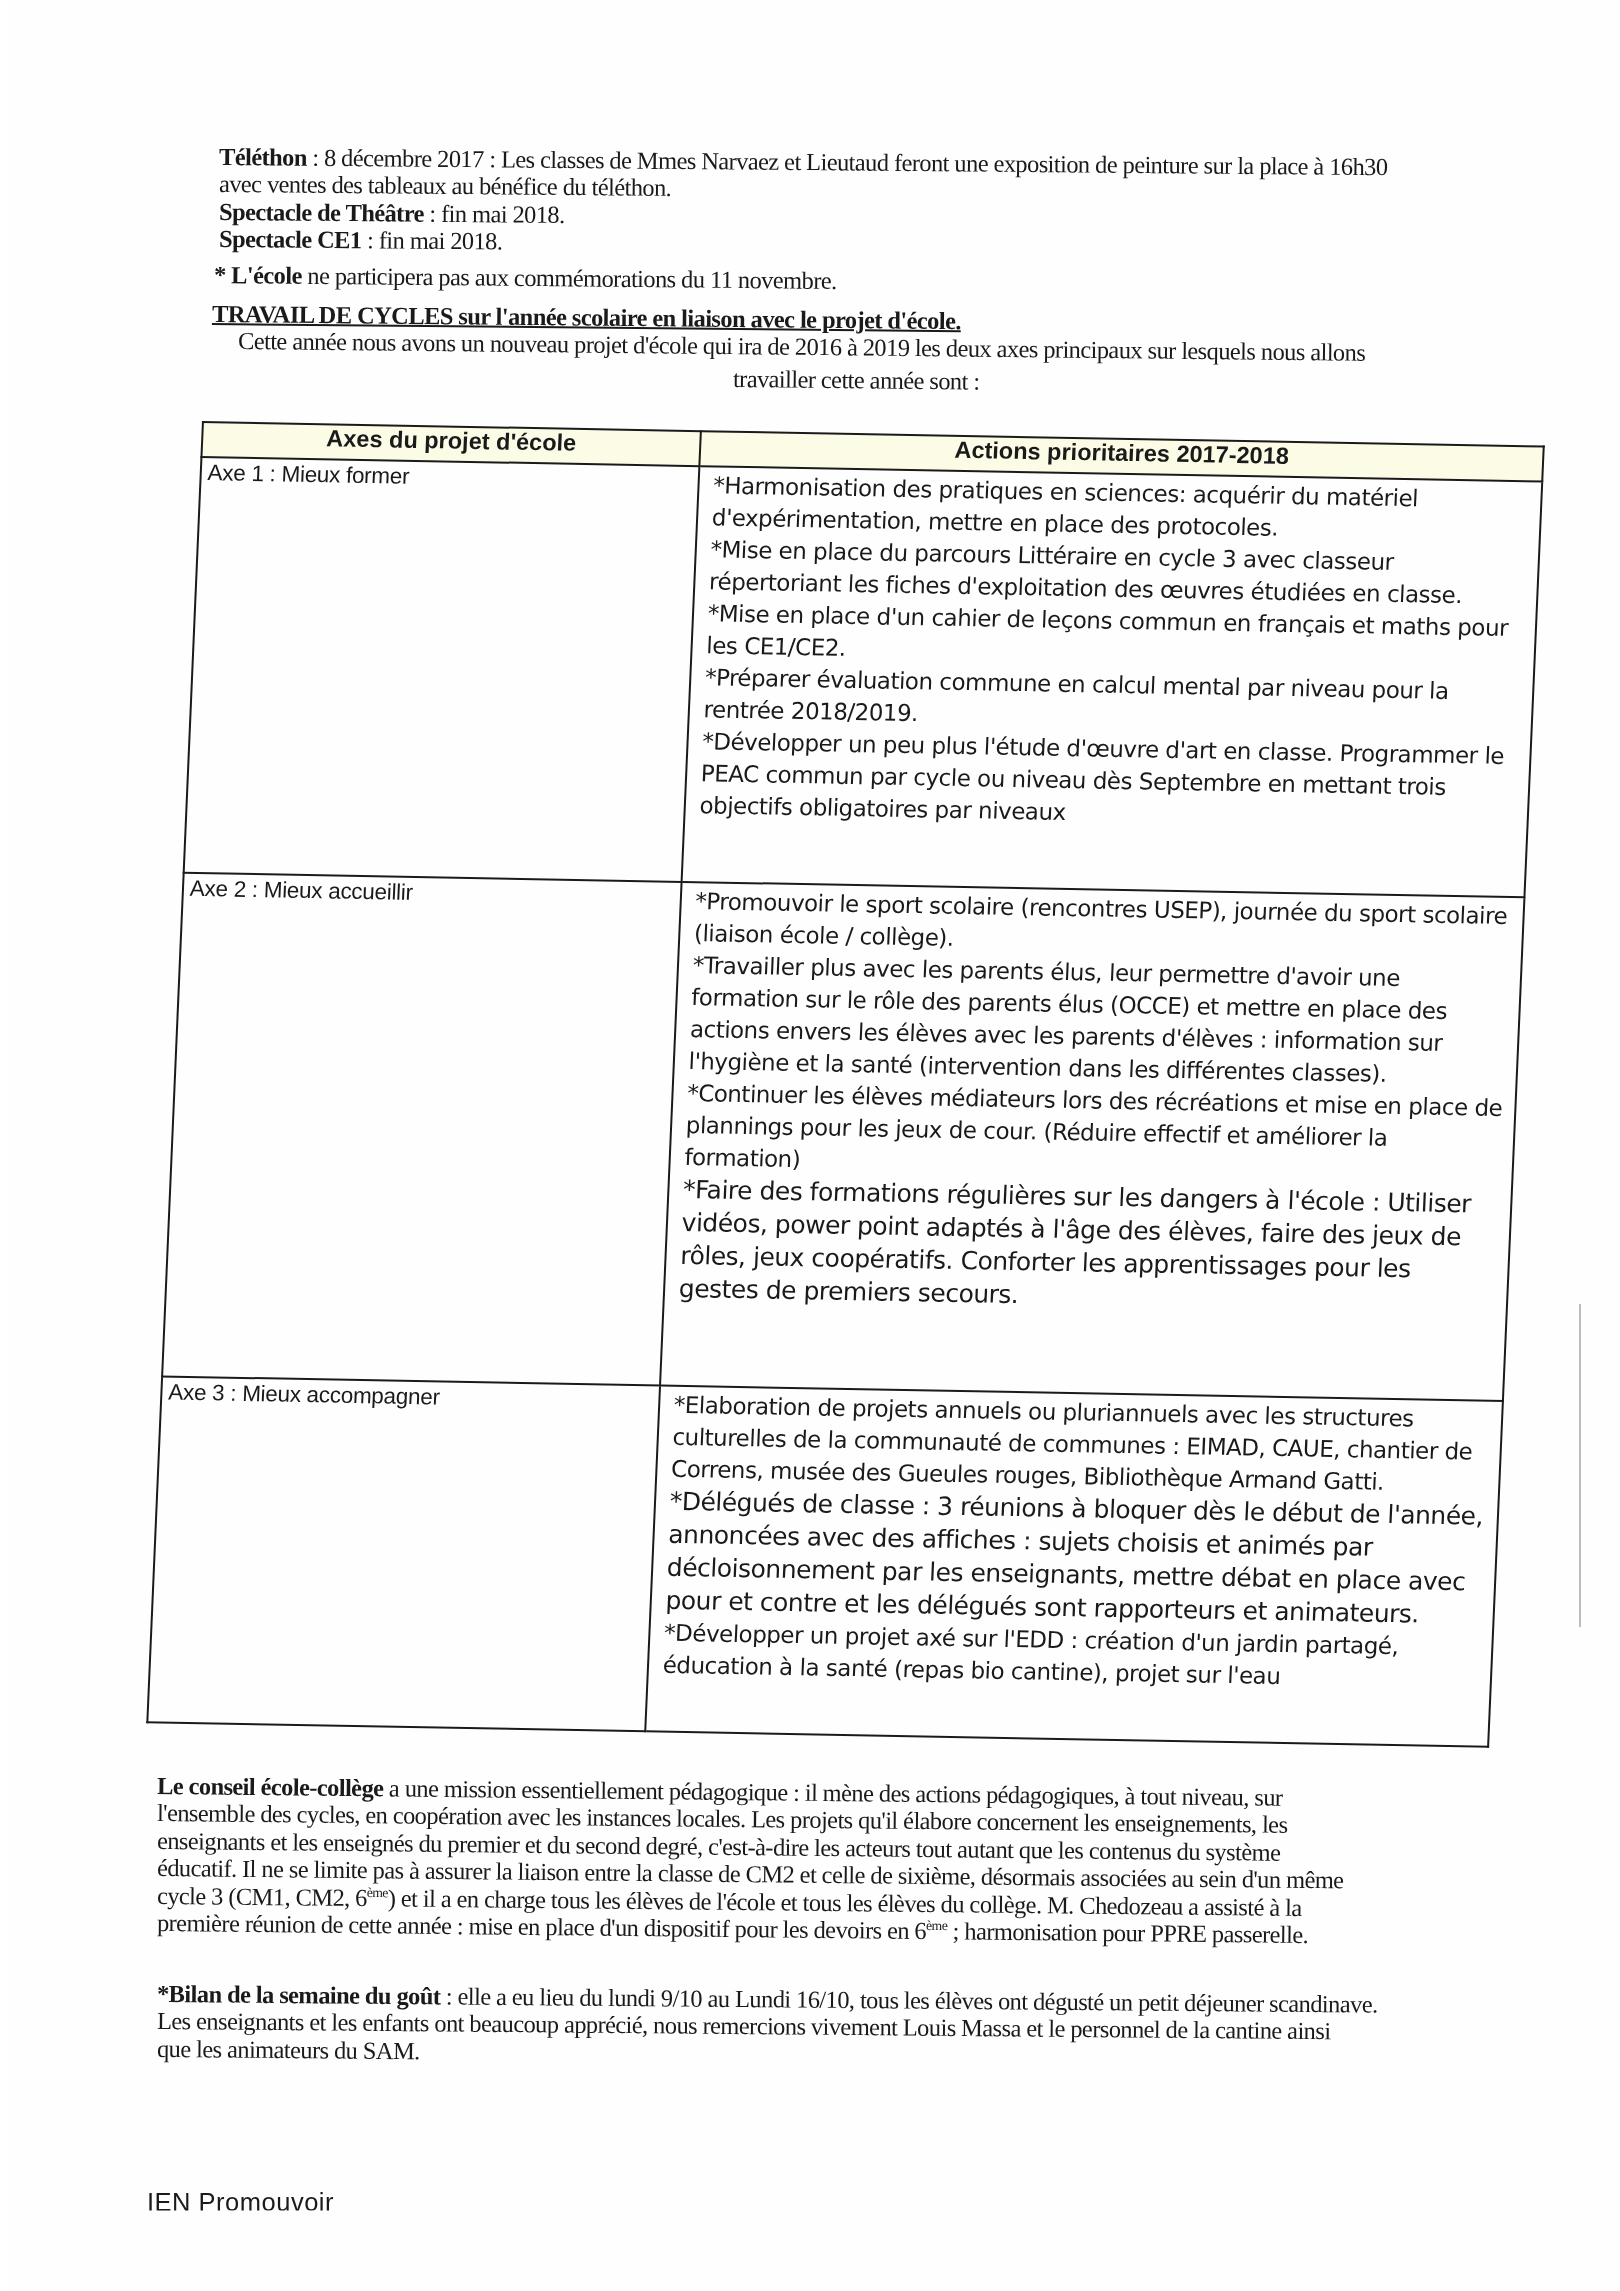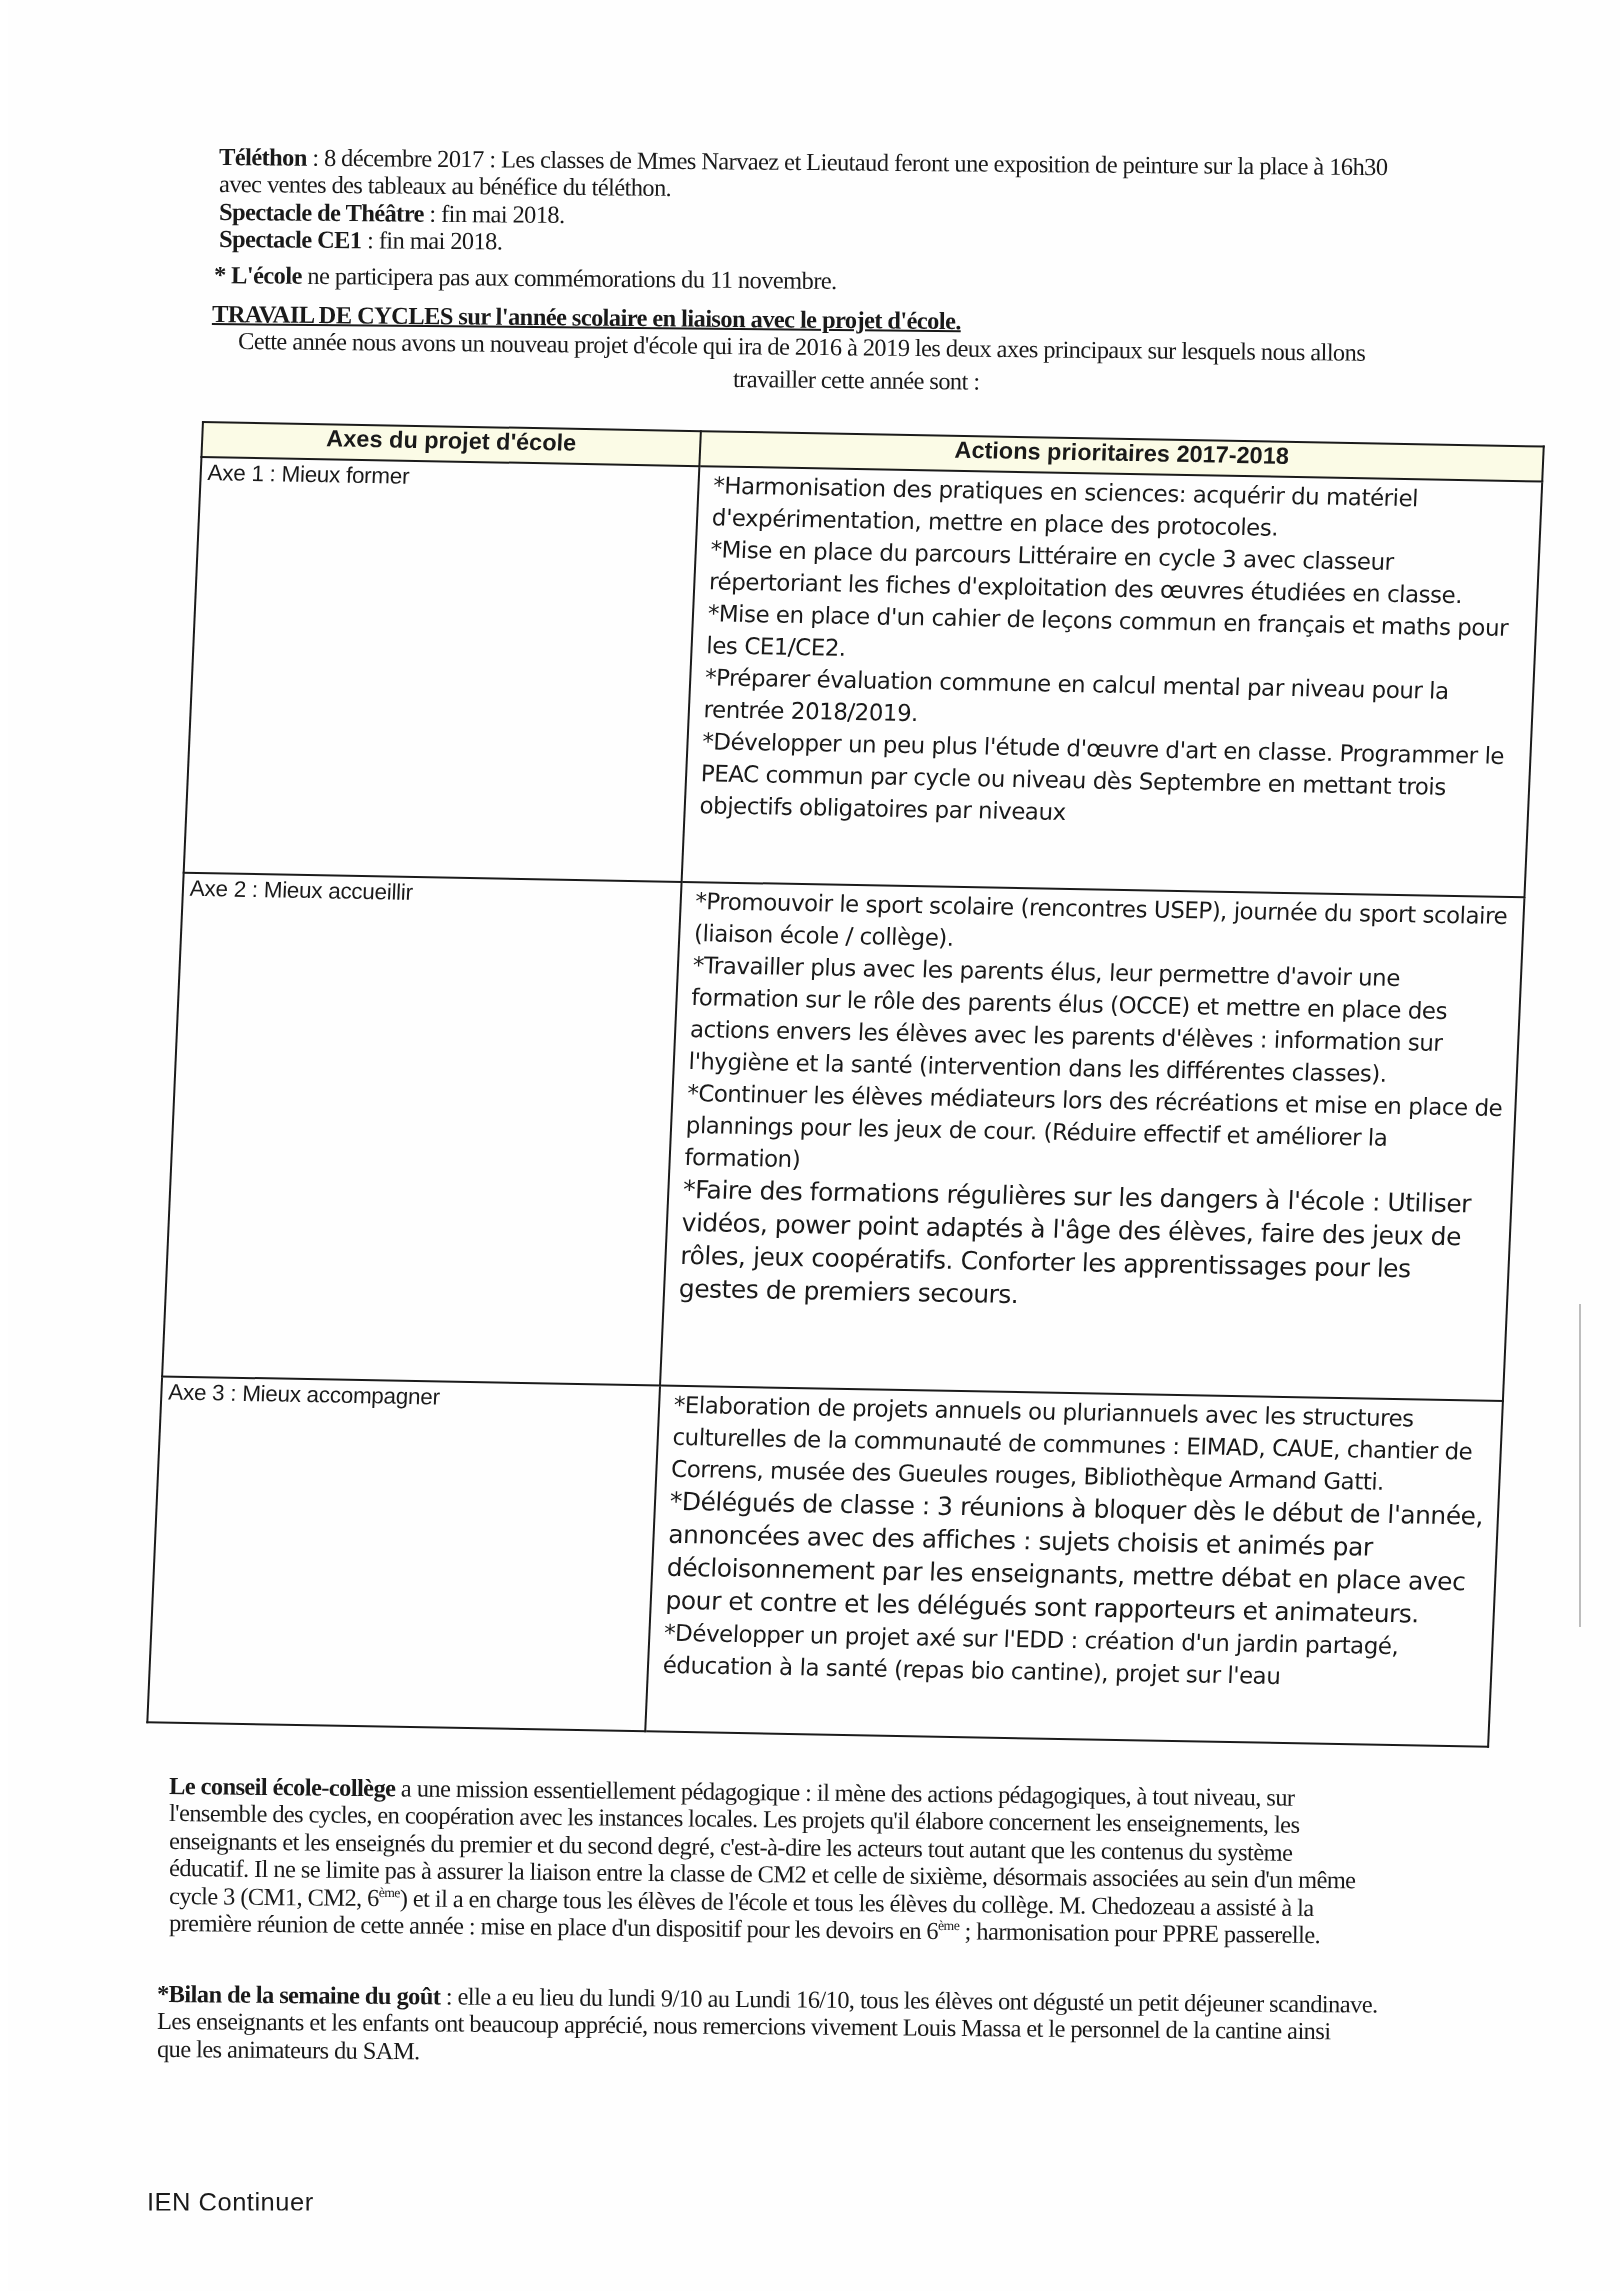--- a/index.html
+++ b/index.html
@@ -93,21 +93,21 @@
             <span class="act" style="font-size:25px; line-height:33px;">*Délégués de classe : 3 réunions à bloquer dès le début de l'année, annoncées avec des affiches : sujets choisis et animés par décloisonnement par les enseignants, mettre débat en place avec pour et contre et les délégués sont rapporteurs et animateurs.</span>
             <span class="act">*Développer un projet axé sur l'EDD : création d'un jardin partagé, éducation à la santé (repas bio cantine), projet sur l'eau</span>
           </td>
         </tr>
       </tbody>
     </table>
   </div>
 
   <div class="scanline"></div>
 
-  <div class="block serif" style="left:149px; top:1772px;margin-left:12px;">
+  <div class="block serif" style="left:149px; top:1772px;">
     <div class="line" style="transform:rotate(0.6deg);">
       <span class="b">Le conseil école-collège</span><span> a une mission essentiellement pédagogique : il mène des actions pédagogiques, à tout niveau, sur</span>
     </div>
     <div class="line" style="transform:rotate(0.6deg);">l'ensemble des cycles, en coopération avec les instances locales. Les projets qu'il élabore concernent les enseignements, les</div>
     <div class="line" style="transform:rotate(0.6deg);">enseignants et les enseignés du premier et du second degré, c'est-à-dire les acteurs tout autant que les contenus du système</div>
     <div class="line" style="transform:rotate(0.6deg);">éducatif. Il ne se limite pas à assurer la liaison entre la classe de CM2 et celle de sixième, désormais associées au sein d'un même</div>
     <div class="line" style="transform:rotate(0.6deg);">
       <span>cycle 3 (CM1, CM2, 6</span><sup>ème</sup><span>) et il a en charge tous les élèves de l'école et tous les élèves du collège. M. Chedozeau a assisté à la</span>
     </div>
     <div class="line" style="transform:rotate(0.6deg);">
@@ -116,16 +116,16 @@
   </div>
 
   <div class="block serif" style="left:149px; top:1980px;">
     <div class="line" style="transform:rotate(0.5deg);">
       <span class="b">*Bilan de la semaine du goût</span><span> : elle a eu lieu du lundi 9/10 au Lundi 16/10, tous les élèves ont dégusté un petit déjeuner scandinave.</span>
     </div>
     <div class="line" style="transform:rotate(0.5deg);">Les enseignants et les enfants ont beaucoup apprécié, nous remercions vivement Louis Massa et le personnel de la cantine ainsi</div>
     <div class="line" style="transform:rotate(0.5deg);">que les animateurs du SAM.</div>
   </div>
 
-  <div class="block sans" style="left:139px; top:2188px; font-size:25.5px; letter-spacing:0.5px; clip-path:inset(0 0 22% 0);">IEN Continuer</div>
+  <div class="block sans" style="left:139px; top:2188px; font-size:25.5px; letter-spacing:0.5px; clip-path:inset(0 0 22% 0);">IEN Promouvoir</div>
 
 </div>
 
 
 </body></html>

